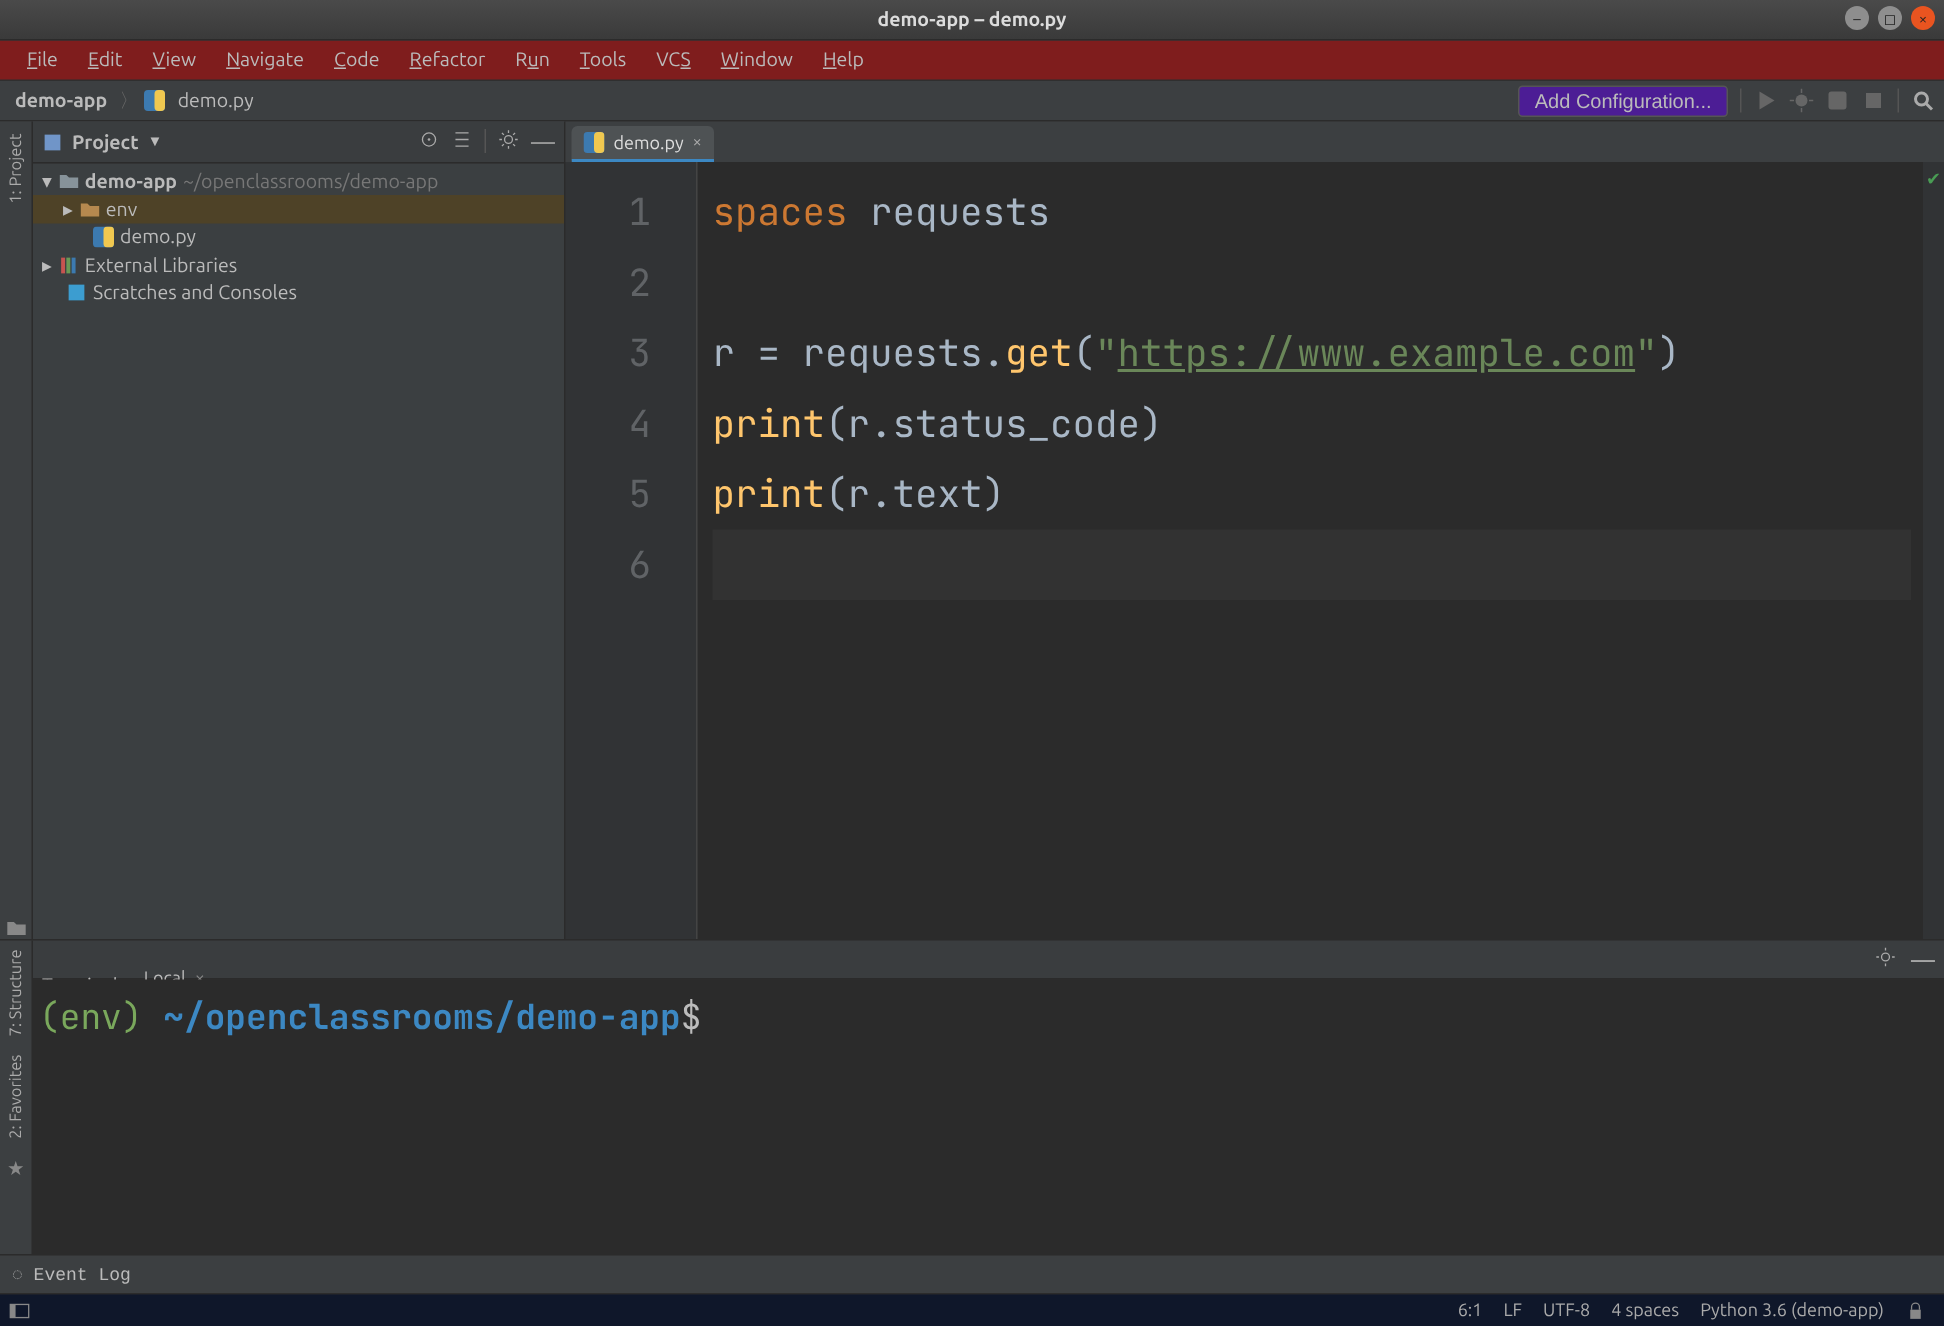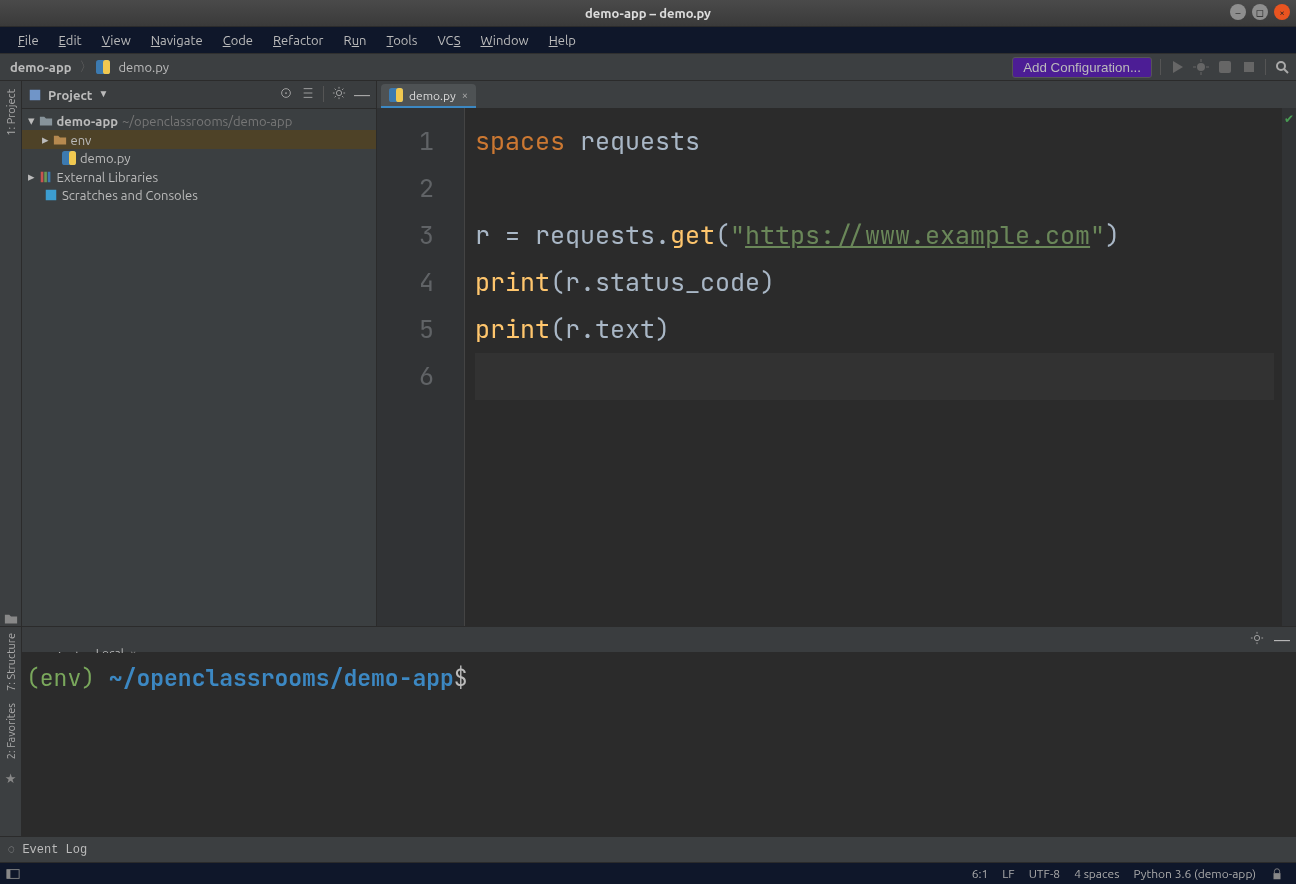--- a/index.html
+++ b/index.html
@@ -4,21 +4,21 @@
 <style>
   * { box-sizing: border-box; margin: 0; padding: 0; }
   html, body { width: 1296px; height: 884px; overflow: hidden; font-family: "Ubuntu", "Segoe UI", sans-serif; background: #3c3f41; color: #bbbbbb; font-size: 13px; }
   .titlebar { height: 27px; background: linear-gradient(#4a4a4a,#3a3a3a); display: flex; align-items: center; justify-content: center; position: relative; color: #dcdcdc; border-bottom:1px solid #2b2b2b;}
   .titlebar .title { font-weight: bold; font-size: 13px; }
   .win-controls { position: absolute; right: 6px; top: 4px; display: flex; gap: 6px; }
   .win-btn { width: 16px; height: 16px; border-radius: 50%; cursor: pointer; display:flex;align-items:center;justify-content:center;font-size:10px;color:#222;}
   .win-min { background: #8e8e8e; }
   .win-max { background: #8e8e8e; }
   .win-close { background: #e95420; }
-  .menubar { height: 27px; display: flex; align-items: center; padding: 0 8px; gap: 0; background:#0f172a; border-bottom:1px solid #2f2f2f;}
+  .menubar { height: 27px; display: flex; align-items: center; padding: 0 8px; gap: 0; background:#7f1d1d; border-bottom:1px solid #2f2f2f;}
   .menubar .menu-item { padding: 4px 10px; cursor: pointer; color:#bbbbbb;}
   .menubar .menu-item .underline { text-decoration: underline; }
   .navbar { height: 27px; display:flex; align-items:center; justify-content:space-between; padding:0 6px; background:#3c3f41; border-bottom:1px solid #2b2b2b;}
   .breadcrumb { display:flex; align-items:center; gap:4px; }
   .breadcrumb .crumb { padding:2px 4px; font-weight:bold; color:#bbbbbb;}
   .breadcrumb .sep { color:#666;}
   .nav-right { display:flex; align-items:center; gap:8px; }
   .config-btn { border:1px solid #555; padding:2px 10px; background:#4c1d95; color:#bbb; cursor:pointer; border-radius:3px;}
   .tool-icon { width:16px; height:16px; color:#666; cursor:pointer; fill:currentColor;}
   .work-area { display:flex; height: 545px; }

